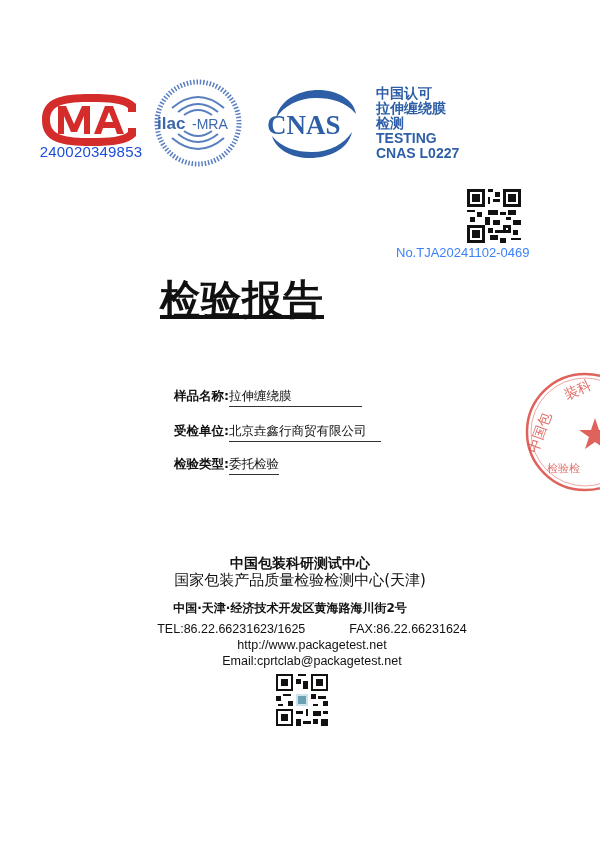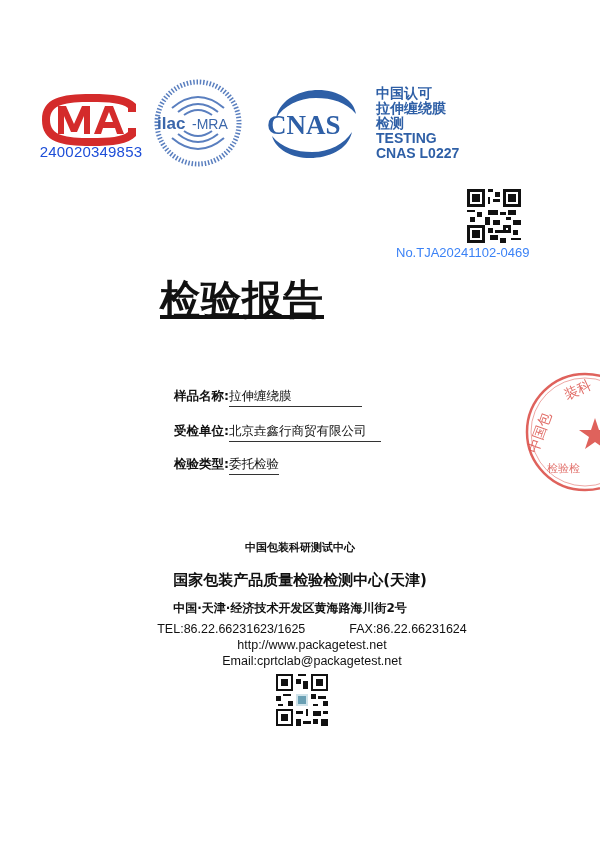--- a/index.html
+++ b/index.html
@@ -31,22 +31,22 @@
   .field .lbl { font-weight:bold; }
   .field .val { display:inline-block; border-bottom:1px solid #333; padding-bottom:1px; }
   #f1 { top:388px; } #f1 .val { width:133px; }
   #f2 { top:423px; } #f2 .val { width:152px; }
   #f3 { top:456px; } #f3 .val { width:auto; }
 
   
   #seal { left:515px; top:362px; width:110px; height:140px; }
 
   .center { position:absolute; left:0; width:600px; text-align:center; }
-  #org1 { top:540px; font-size:11px; font-weight:bold; }
-  #org2 { top:571px; font-size:15px; font-weight:bold; }
+  #org1 { top:555px; font-size:14px; font-weight:bold; }
+  #org2 { top:571px; font-size:15px; font-weight:normal; }
   #addr { top:600px; font-size:12px; font-weight:bold; left:-10px; }
   #telfax { top:622px; font-size:12.5px; font-family:"Liberation Sans",sans-serif; left:12px; }
   #telfax span.gap { display:inline-block; width:44px; }
   #url { top:638px; font-size:12.5px; font-family:"Liberation Sans",sans-serif; left:12px; }
   #email { top:654px; font-size:12.5px; font-family:"Liberation Sans",sans-serif; left:12px; }
   #qr-bottom { left:276px; top:674px; width:52px; height:52px; }
 </style>
 </head>
 <body>
 

